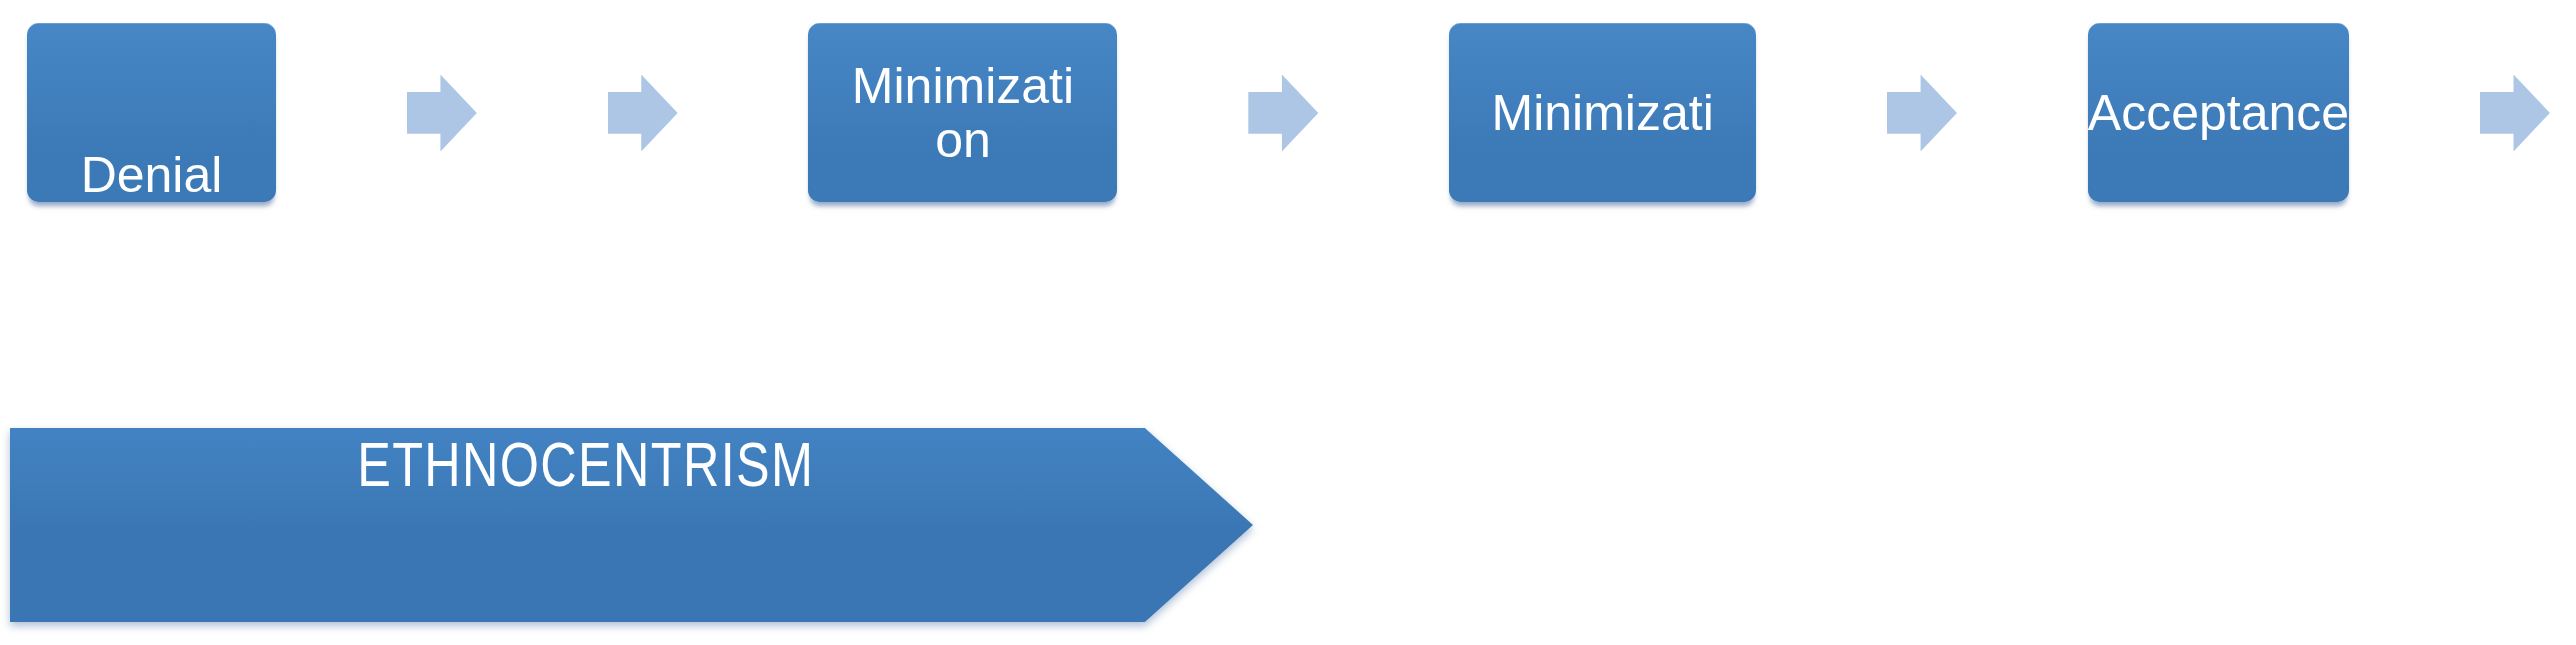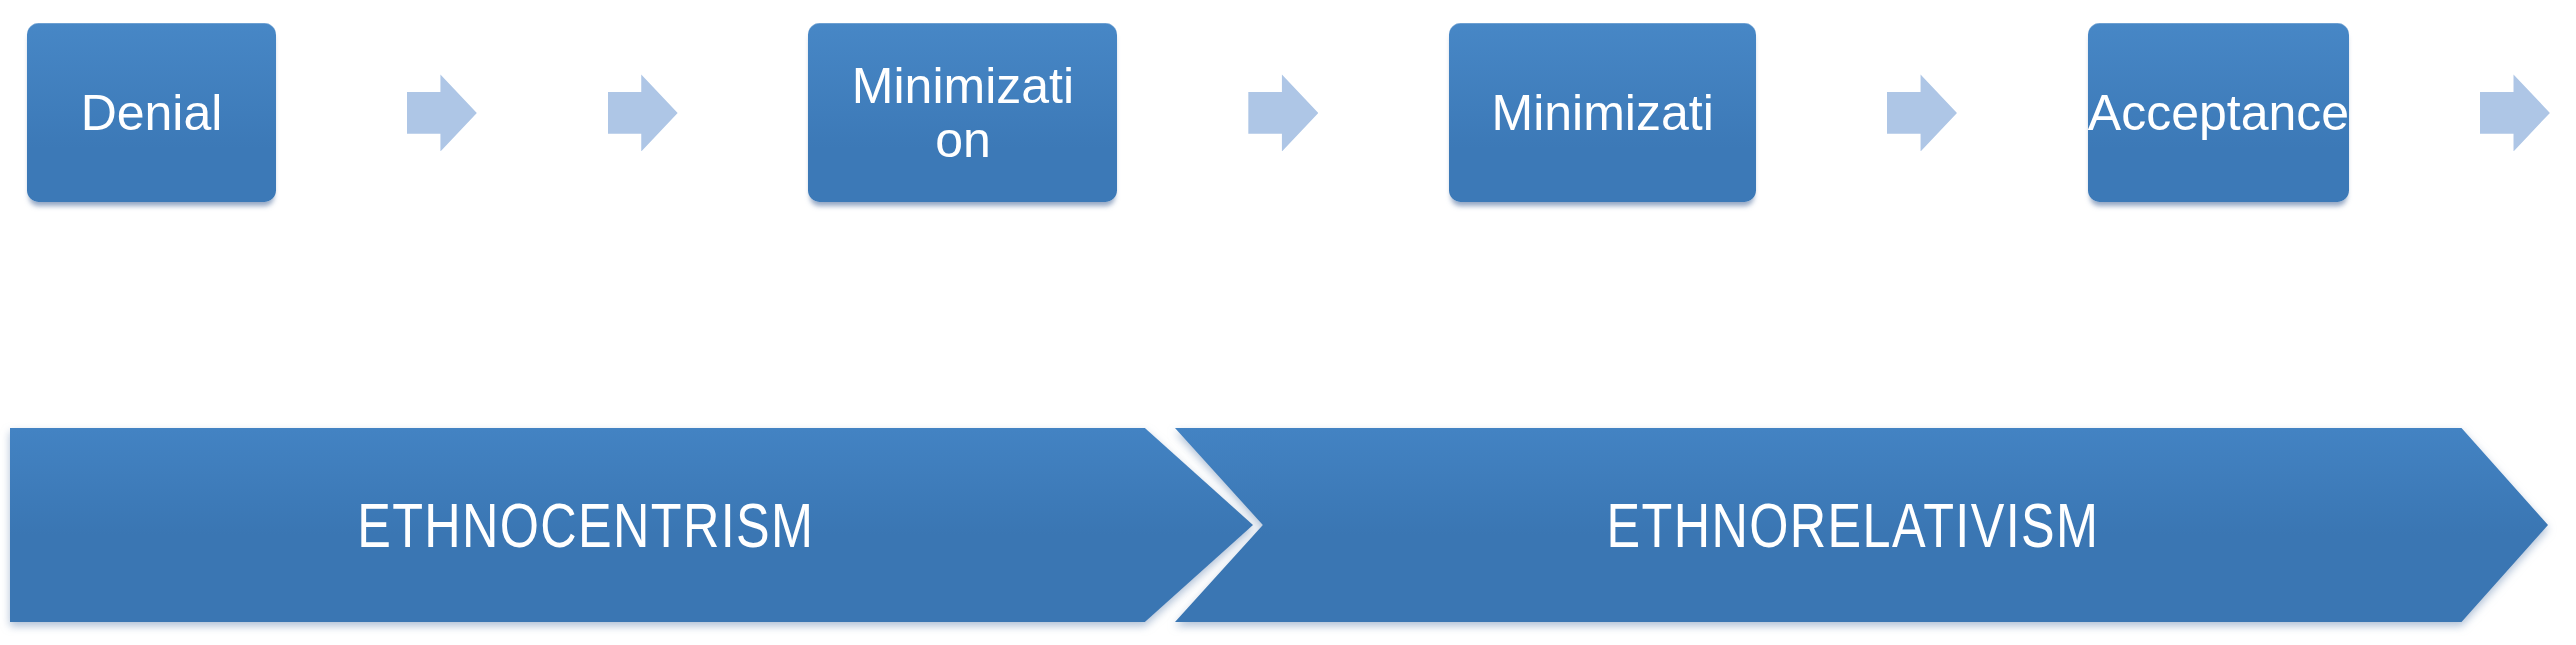--- a/index.html
+++ b/index.html
@@ -13,37 +13,37 @@
     display:flex;justify-content:space-between;align-items:stretch;
   }
   .stage{
     border-radius:11.7px;
     display:flex;align-items:center;justify-content:center;
     text-align:center;color:#fff;
     font-size:50px;line-height:1.08;white-space:pre-line;
     background:linear-gradient(180deg,var(--box-fill-light) 0%,var(--box-fill) 70%);
     box-shadow:0 5.8px 5.8px -2.5px rgba(90,120,165,.65), inset 0 0.8px 0 rgba(255,255,255,.28);
   }
-  .stage:nth-of-type(1){width:249px;}
+  .stage:nth-of-type(1){width:249px;align-items:flex-end;}
   .stage:nth-of-type(2){width:313px;}
   .stage:nth-of-type(3){width:309px;}
   .stage:nth-of-type(4){width:309px;}
   .stage:nth-of-type(5){width:307px;}
   .stage:nth-of-type(6){width:307px;}
   .connector{
     width:70px;height:77px;align-self:center;flex:0 0 auto;
     background:var(--connector-fill);
     clip-path:polygon(0 23%,48% 23%,48% 0,100% 50%,48% 100%,48% 77%,0 77%);
   }
   
   .band-wrap{position:absolute;top:428px;height:194px;filter:drop-shadow(0 4.2px 4.2px rgba(110,140,180,.55));}
   .band{
     width:100%;height:100%;
     background:linear-gradient(180deg,#4383c3 0%,var(--band-fill) 55%);
-    display:flex;align-items:center;justify-content:center;
+    display:flex;align-items:flex-start;justify-content:center;
   }
   .band-wrap.ethnocentrism{left:10px;width:1243px;}
   .band-wrap.ethnocentrism .band{
     clip-path:polygon(0 0,91.3% 0,100% 50%,91.3% 100%,0 100%);
     padding-right:92px;box-sizing:border-box;
   }
   .band-wrap.ethnorelativism{left:1175px;width:1373px;}
   .band-wrap.ethnorelativism .band{
     clip-path:polygon(0 0,93.7% 0,100% 50%,93.7% 100%,0 100%,6.4% 50%);
     padding-right:67px;padding-left:50px;box-sizing:border-box;
@@ -78,20 +78,15 @@
     </div>
     <div class="connector"></div>
   </div>
 
   <div class="band-wrap ethnocentrism">
     <div class="band">
       <span class="phase-label">ETHNOCENTRISM</span>
     </div>
   </div>
 
-  <div class="band-wrap ethnorelativism">
-    <div class="band">
-      <span class="phase-label">ETHNORELATIVISM</span>
-    </div>
-  </div>
 
 </div>
 
 
 </body></html>

